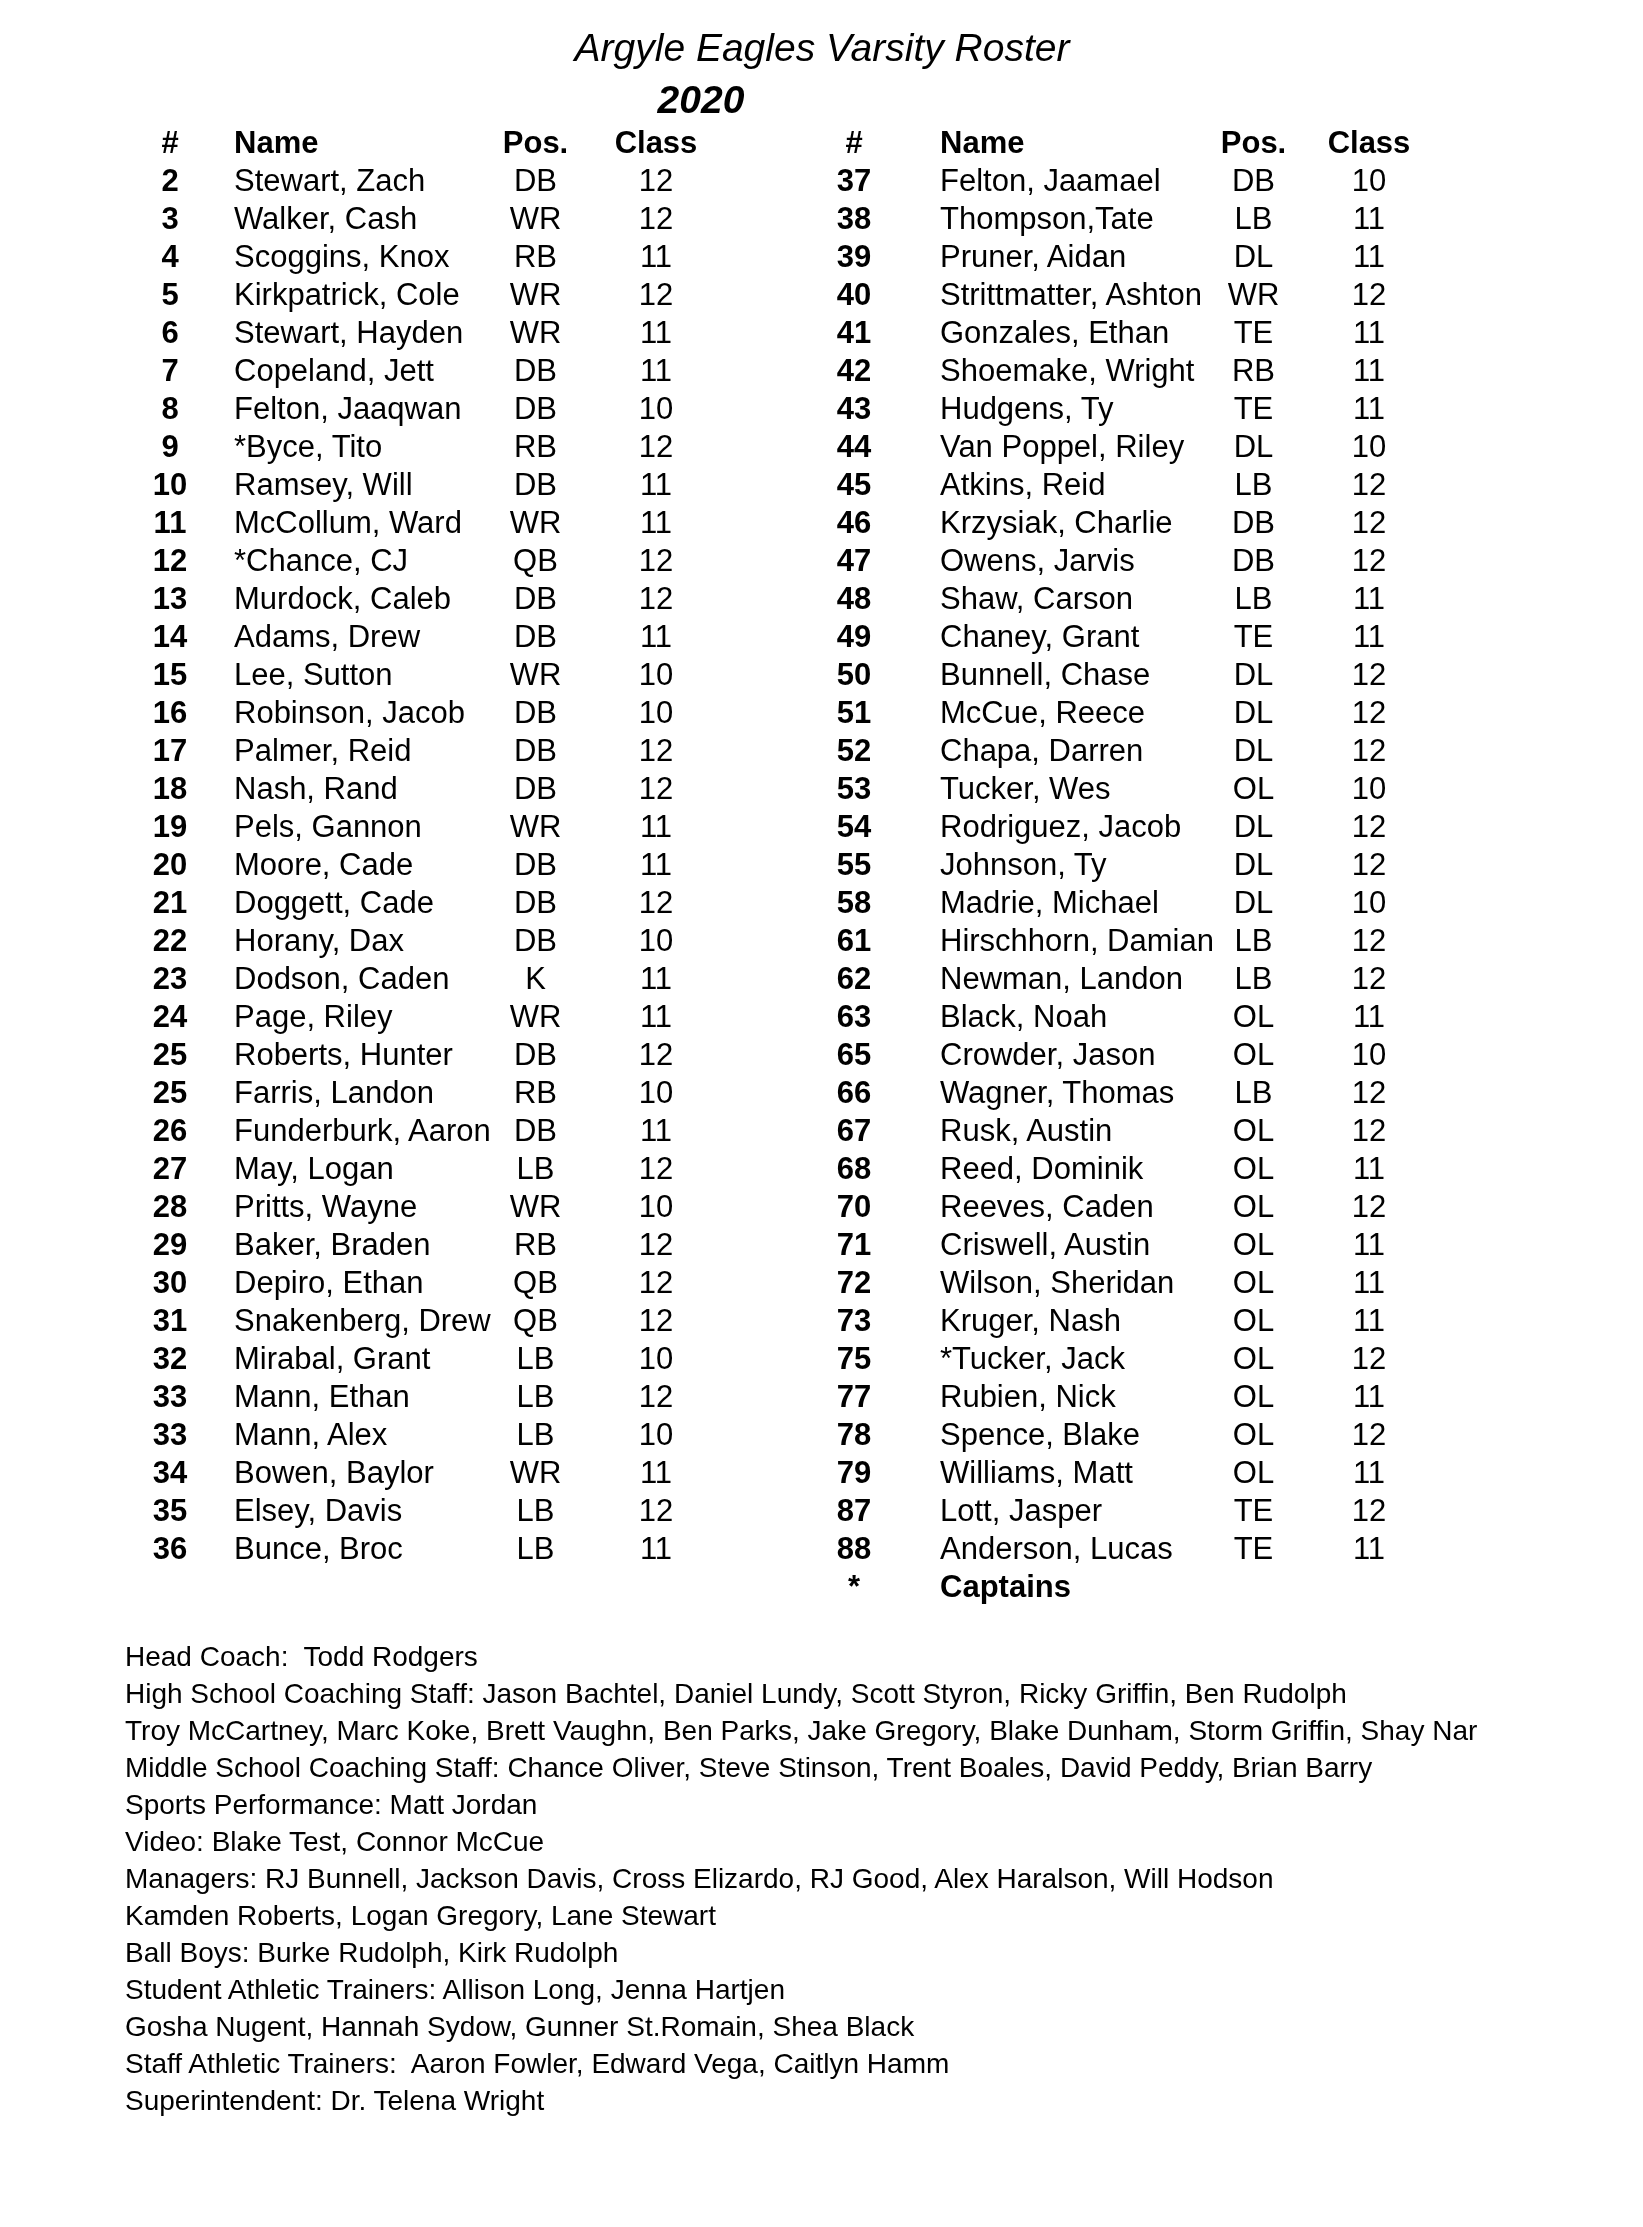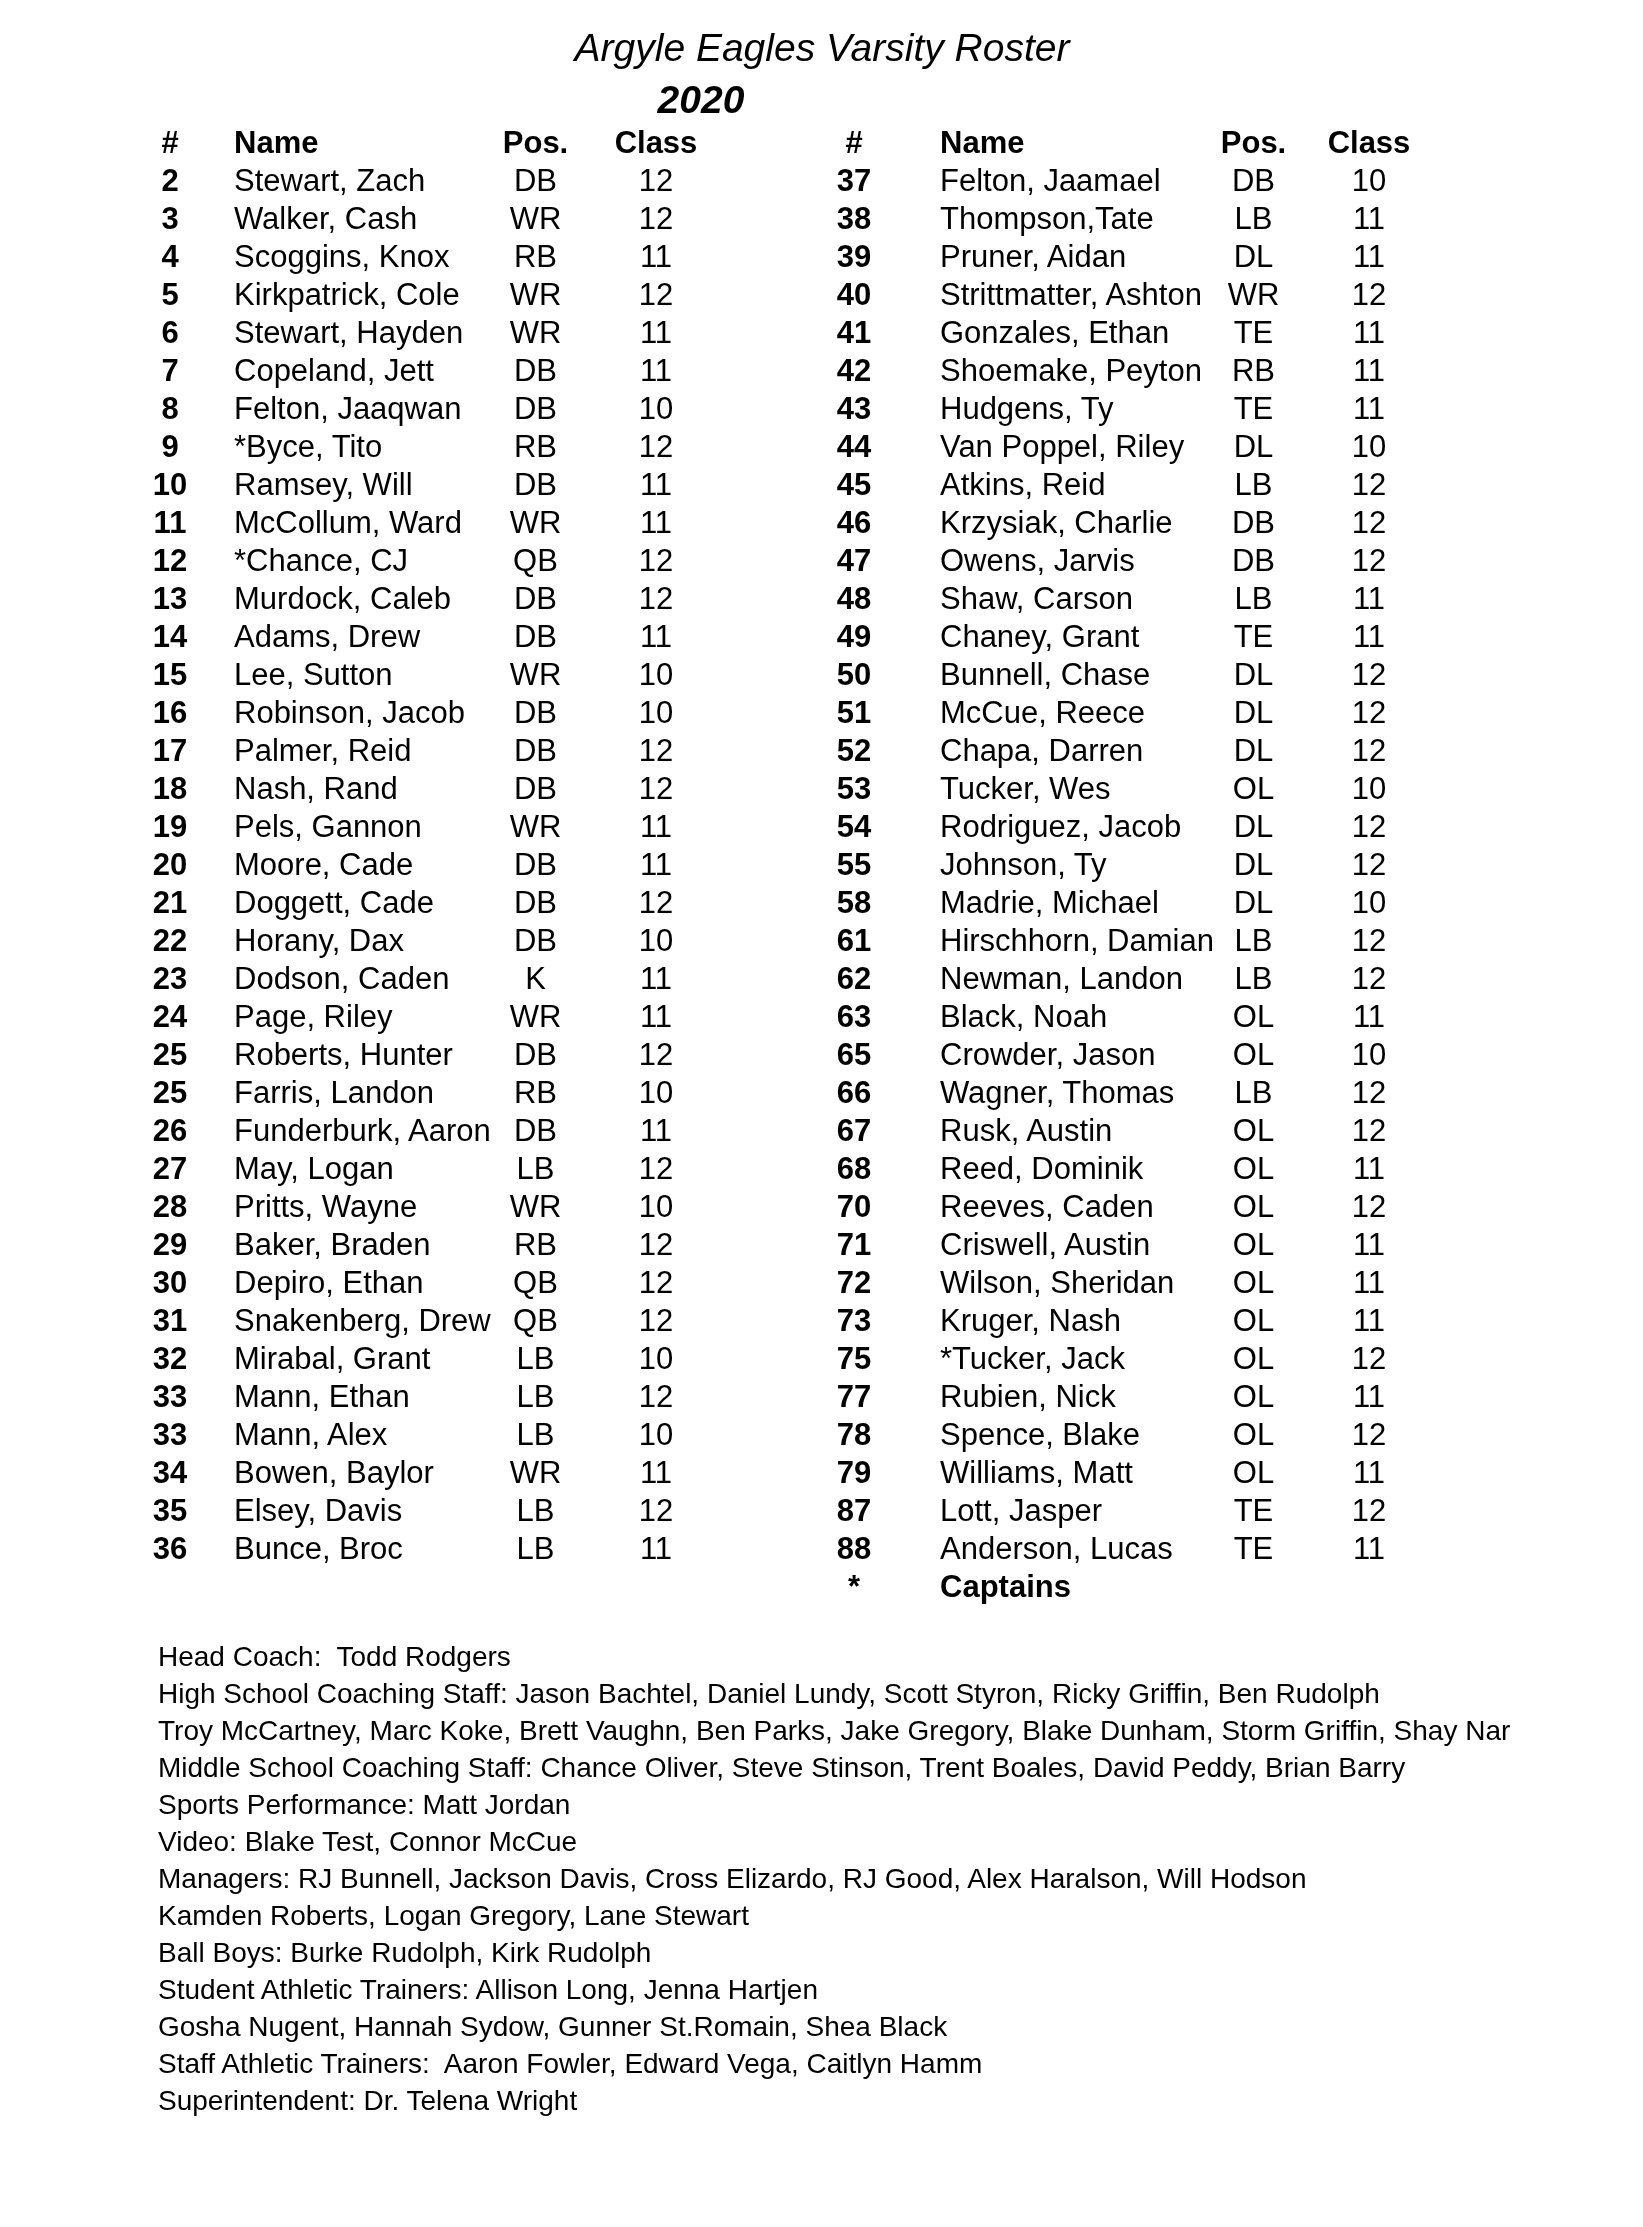--- a/index.html
+++ b/index.html
@@ -26,21 +26,21 @@
   .c-num { width: 68px; text-align: center; font-weight: bold; }
   .c-name { width: 286px; padding-left: 30px; box-sizing: border-box; text-align: left; }
   .c-pos { width: 91px; text-align: center; }
   .c-class { width: 150px; text-align: center; }
   .right .c-name { width: 318px; padding-left: 52px; }
   .right .c-pos { width: 95px; }
   .right .c-class { width: 136px; }
   .hdr .c-num, .hdr .c-name, .hdr .c-pos, .hdr .c-class { font-weight: bold; }
   .legend .c-name { font-weight: bold; }
   .staff {
-    position: absolute; left: 125px; top: 1638px; font-size: 28px; line-height: 37px; margin-left: 33px;
+    position: absolute; left: 125px; top: 1638px; font-size: 28px; line-height: 37px;
   }
   .staff-line { white-space: pre; height: 37px; }
 </style>
 </head>
 <body>
 
 <h1 class="title">Argyle Eagles Varsity Roster</h1>
 <div class="year">2020</div>
 
 <div class="roster left">
@@ -309,21 +309,21 @@
         <div class="c-class">12</div>
       </div>
       <div class="row">
         <div class="c-num">41</div>
         <div class="c-name">Gonzales, Ethan</div>
         <div class="c-pos">TE</div>
         <div class="c-class">11</div>
       </div>
       <div class="row">
         <div class="c-num">42</div>
-        <div class="c-name">Shoemake, Peyton</div>
+        <div class="c-name">Shoemake, Wright</div>
         <div class="c-pos">RB</div>
         <div class="c-class">11</div>
       </div>
       <div class="row">
         <div class="c-num">43</div>
         <div class="c-name">Hudgens, Ty</div>
         <div class="c-pos">TE</div>
         <div class="c-class">11</div>
       </div>
       <div class="row">

